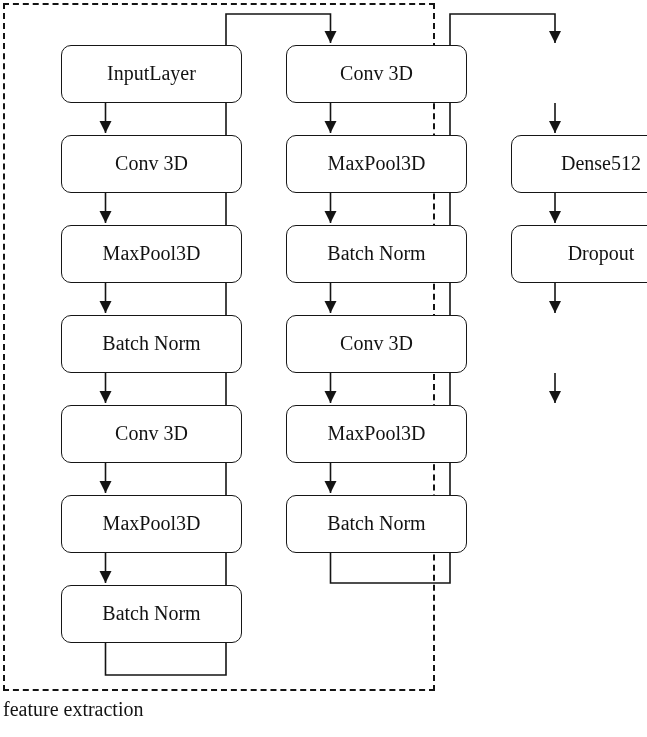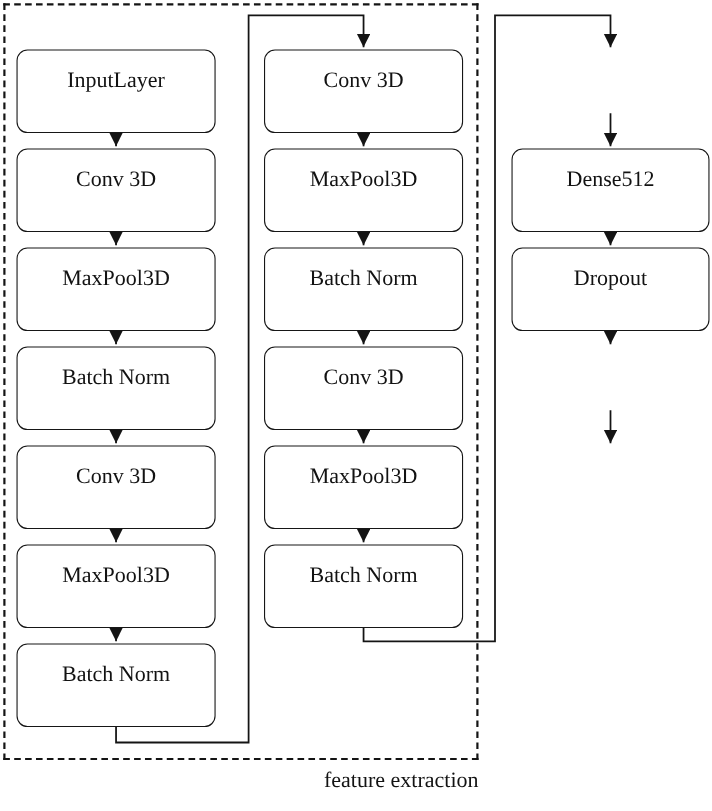--- a/index.html
+++ b/index.html
@@ -30,48 +30,49 @@
     top: 3px;
     width: 432px;
     height: 688px;
     border: 2px dashed #141414;
     background: transparent;
   }
   .node {
     position: absolute;
     box-sizing: border-box;
     width: 181px;
-    height: 76px;
+    height: 58px;
     border: 1.6px solid #161616;
     border-radius: 10px;
     background: #ffffff;
     color: #121212;
     font-size: 20px;
     line-height: 55px;
     text-align: center;
     white-space: nowrap;
     overflow: hidden;
     z-index: 2;
+    margin-left: 46px;
   }
   .col1 { left: 15px; }
   .col2 { left: 240px; }
   .col3 { left: 465px; width: 180px; }
   .r0 { top: 45px; }
   .r1 { top: 135px; }
   .r2 { top: 225px; }
   .r3 { top: 315px; }
   .r4 { top: 405px; }
   .r5 { top: 495px; }
   .r6 { top: 585px; }
   .caption {
     position: absolute;
     left: 3px;
     top: 698px;
     width: 432px;
-    text-align: right;
+    text-align: left;
     font-size: 20px;
     color: #131313;
   }
 </style>
 </head>
 <body>
 
 <div class="canvas">
 
   <svg class="connector-layer" width="647" height="737" viewBox="0 0 647 737" xmlns="http://www.w3.org/2000/svg">

